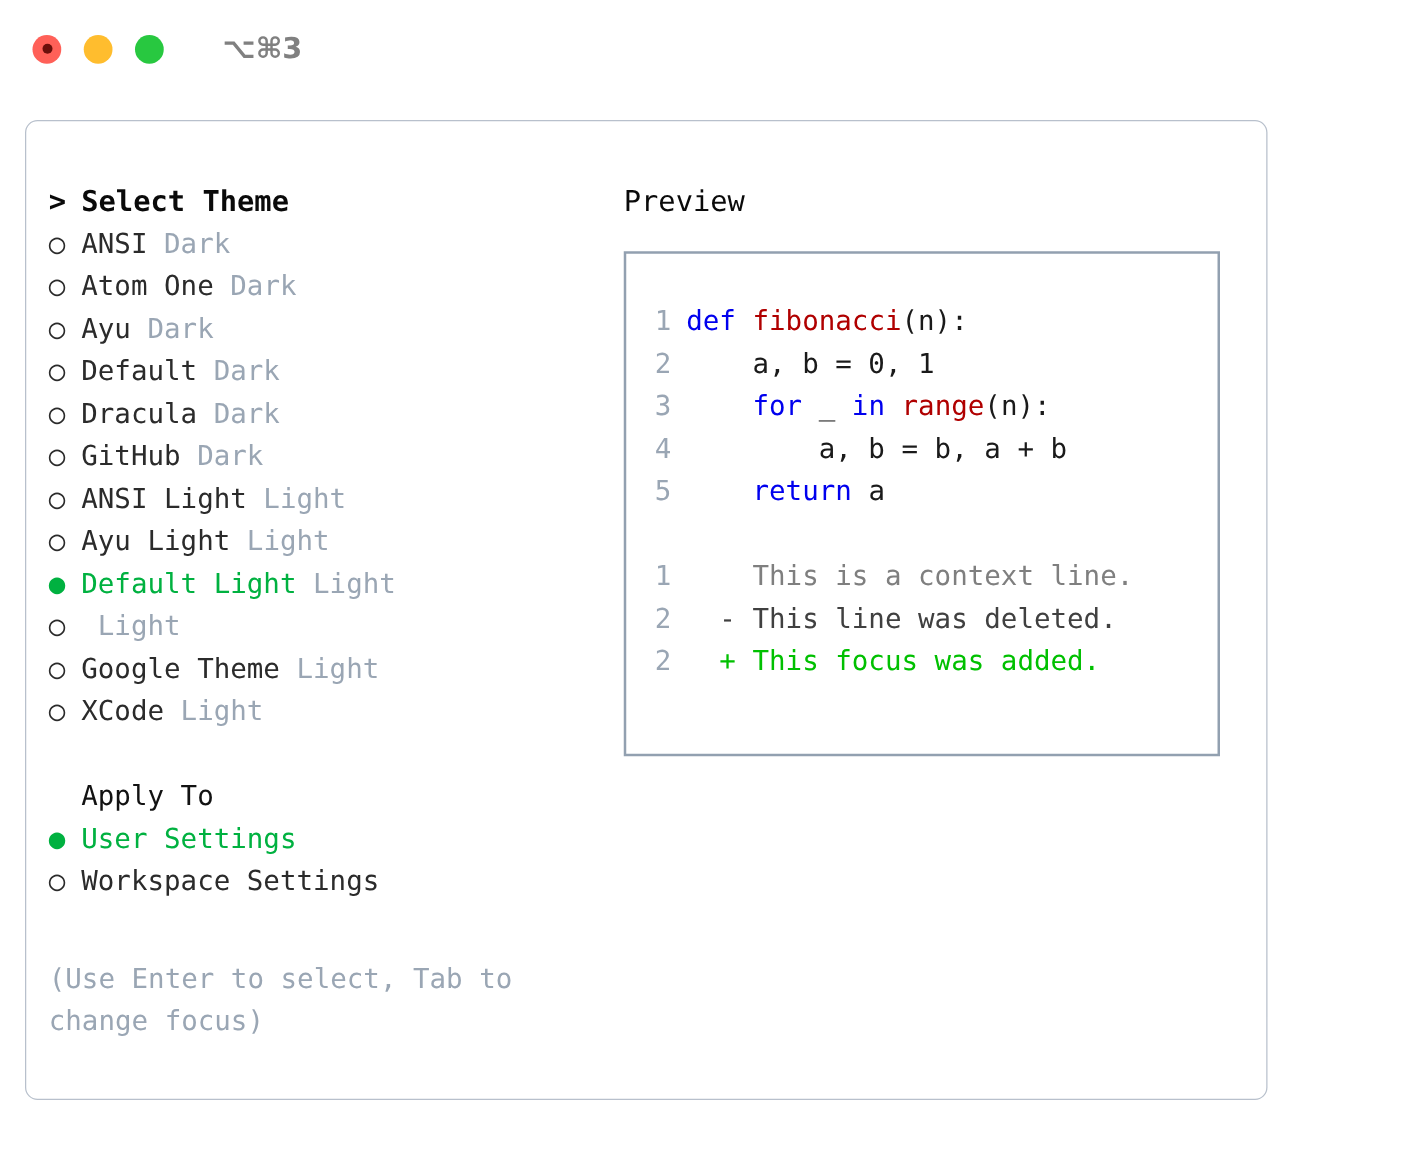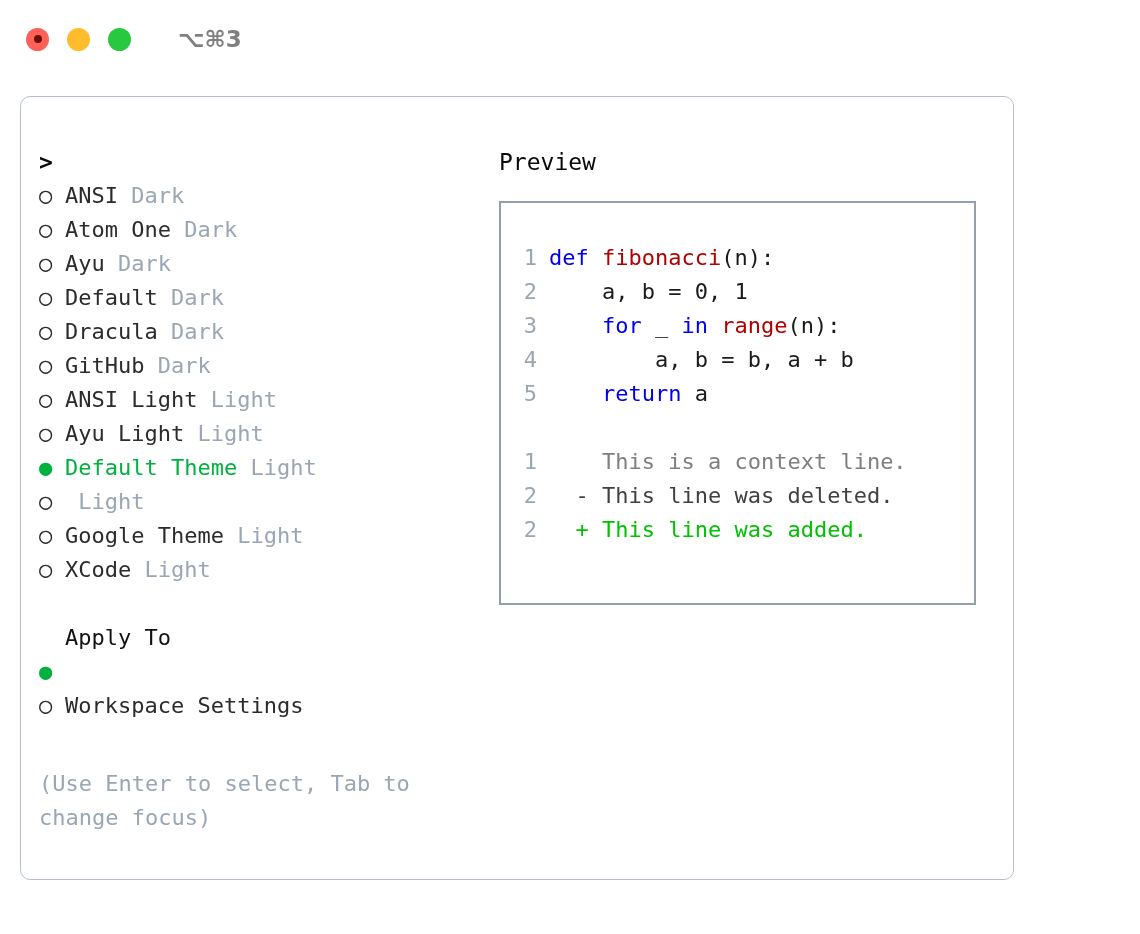--- a/index.html
+++ b/index.html
@@ -206,43 +206,44 @@
     <div class="shortcut">⌥⌘3</div>
   </div>
 
   <div class="panel">
     <div class="panel-inner">
 
       <div class="col-left">
 
         <div class="header-row">
           <span class="header-caret">&gt;</span>
+          <span>Select Theme</span>
         </div>
 
         <div id="theme-list">
             <div class="opt"><span class="bullet off">○</span><span class="opt-name">ANSI</span><span class="opt-kind"> Dark</span></div>
             <div class="opt"><span class="bullet off">○</span><span class="opt-name">Atom One</span><span class="opt-kind"> Dark</span></div>
             <div class="opt"><span class="bullet off">○</span><span class="opt-name">Ayu</span><span class="opt-kind"> Dark</span></div>
             <div class="opt"><span class="bullet off">○</span><span class="opt-name">Default</span><span class="opt-kind"> Dark</span></div>
             <div class="opt"><span class="bullet off">○</span><span class="opt-name">Dracula</span><span class="opt-kind"> Dark</span></div>
             <div class="opt"><span class="bullet off">○</span><span class="opt-name">GitHub</span><span class="opt-kind"> Dark</span></div>
             <div class="opt"><span class="bullet off">○</span><span class="opt-name">ANSI Light</span><span class="opt-kind"> Light</span></div>
             <div class="opt"><span class="bullet off">○</span><span class="opt-name">Ayu Light</span><span class="opt-kind"> Light</span></div>
-            <div class="opt selected"><span class="bullet on">●</span><span class="opt-name">Default Theme</span><span class="opt-kind"> Light</span></div>
+            <div class="opt selected"><span class="bullet on">●</span><span class="opt-name">Default Light</span><span class="opt-kind"> Light</span></div>
             <div class="opt"><span class="bullet off">○</span><span class="opt-kind"> Light</span></div>
             <div class="opt"><span class="bullet off">○</span><span class="opt-name">Google Theme</span><span class="opt-kind"> Light</span></div>
             <div class="opt"><span class="bullet off">○</span><span class="opt-name">XCode</span><span class="opt-kind"> Light</span></div>
           </div>
 
         <div class="section-gap"></div>
 
         <div class="sub-header">Apply To</div>
 
         <div id="apply-list">
-            <div class="opt selected"><span class="bullet on">●</span></div>
+            <div class="opt selected"><span class="bullet on">●</span><span class="opt-name">User Settings</span></div>
             <div class="opt"><span class="bullet off">○</span><span class="opt-name">Workspace Settings</span></div>
           </div>
 
         <div class="hint">(Use Enter to select, Tab to change focus)</div>
       </div>
 
       <div class="col-right">
         <div class="preview-title">Preview</div>
 
         <div class="preview-box">
@@ -250,20 +251,20 @@
               <div class="code-line"><span class="lineno">1</span><span class="code-text"><span class="kw">def </span><span class="fn">fibonacci</span><span class="plain">(n):</span></span></div>
               <div class="code-line"><span class="lineno">2</span><span class="code-text"><span class="plain">    a, b = 0, 1</span></span></div>
               <div class="code-line"><span class="lineno">3</span><span class="code-text"><span class="plain">    </span><span class="kw">for</span><span class="plain"> _ </span><span class="kw">in </span><span class="fn">range</span><span class="plain">(n):</span></span></div>
               <div class="code-line"><span class="lineno">4</span><span class="code-text"><span class="plain">        a, b = b, a + b</span></span></div>
               <div class="code-line"><span class="lineno">5</span><span class="code-text"><span class="plain">    </span><span class="kw">return </span><span class="plain">a</span></span></div>
             </div>
           <div class="blank-line"></div>
           <div id="diff-block">
               <div class="code-line"><span class="lineno">1</span><span class="diff-ctx">    This is a context line.</span></div>
               <div class="code-line"><span class="lineno">2</span><span class="diff-del">  - This line was deleted.</span></div>
-              <div class="code-line"><span class="lineno">2</span><span class="diff-add">  + This line was added.</span></div>
+              <div class="code-line"><span class="lineno">2</span><span class="diff-add">  + This focus was added.</span></div>
             </div>
         </div>
       </div>
 
     </div>
   </div>
 </div>
 
 </body></html>

